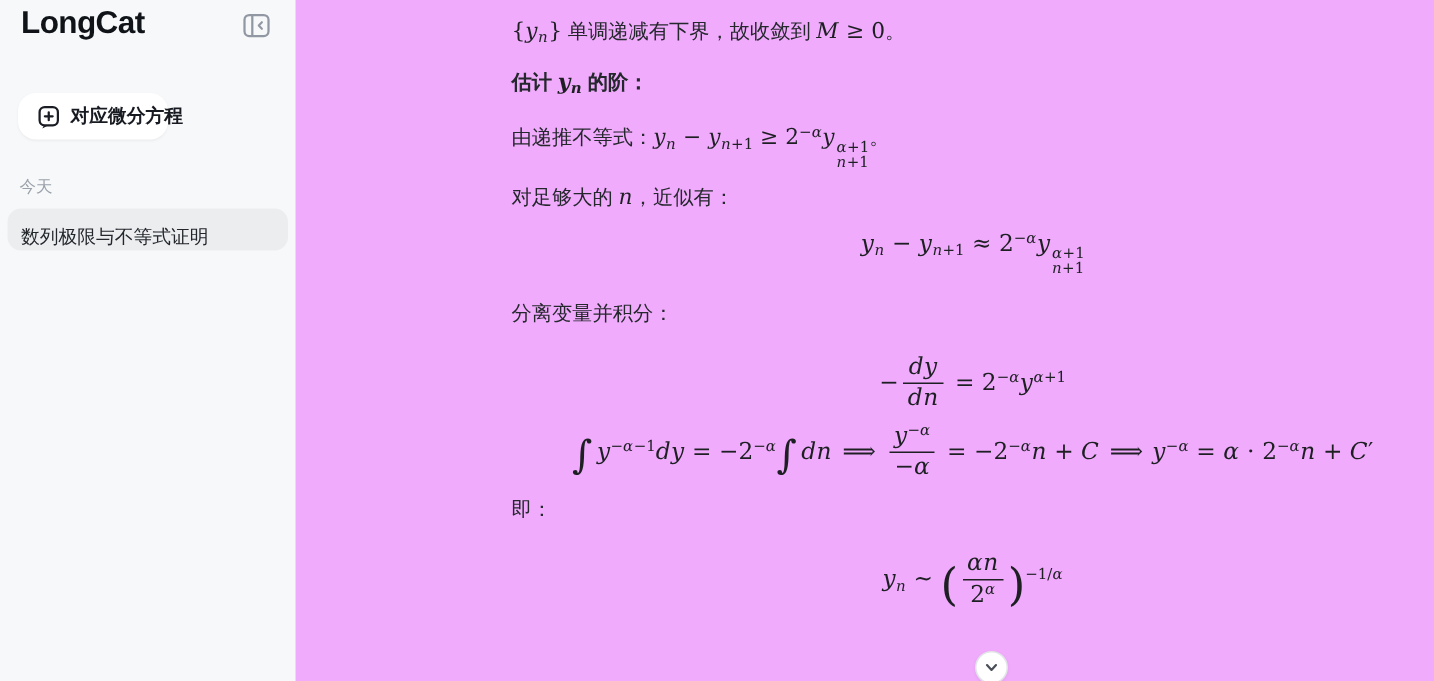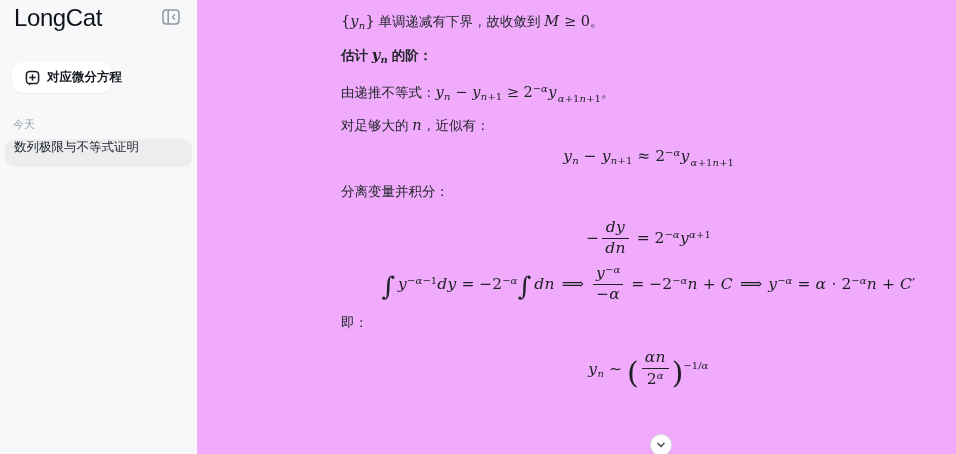--- a/index.html
+++ b/index.html
@@ -1,29 +1,29 @@
 <!DOCTYPE html>
 <html><head>
 <meta charset="utf-8">
 <style>
   html,body{margin:0;padding:0;background:#fff;}
   .app{position:relative;width:956px;height:454px;overflow:hidden;background:#ffffff;
        font-family:"Liberation Sans","DejaVu Sans",sans-serif;-webkit-font-smoothing:antialiased;}
 
   
   .sidebar{position:absolute;left:0;top:0;bottom:0;width:197px;background:#f7f8f9;}
-  .logo{position:absolute;left:14px;top:4px;font-size:24px;font-weight:400;letter-spacing:-0.4px;color:#101419;}
+  .logo{position:absolute;left:14px;top:4px;font-size:21px;font-weight:700;letter-spacing:-0.4px;color:#101419;}
   .collapse-btn{position:absolute;left:159px;top:6px;width:24px;height:24px;border:none;background:transparent;padding:0;cursor:pointer;}
   .newchat-btn{position:absolute;left:12px;top:62px;width:100px;height:31px;background:#ffffff;border:none;
        border-radius:12px;box-shadow:0 1px 2px rgba(20,25,35,0.05);display:flex;align-items:center;gap:7px;
        padding:0 0 0 13px;cursor:pointer;font-family:inherit;}
   .newchat-label{font-size:12.5px;font-weight:700;color:#171a20;white-space:nowrap;}
   .section-label{position:absolute;left:13px;top:117px;font-size:11px;color:#9ba1aa;}
   .convo-item{position:absolute;left:5px;top:139px;width:187px;height:28px;background:#ebedef;border-radius:9px;
-       display:flex;align-items:flex-start;padding:0 9px;box-sizing:border-box;cursor:pointer;}
+       display:flex;align-items:flex-end;padding:0 9px;box-sizing:border-box;cursor:pointer;}
   .convo-title{font-size:12.5px;color:#23262b;white-space:nowrap;overflow:hidden;text-overflow:ellipsis;}
 
   
   .main{position:absolute;left:197px;top:0;right:0;bottom:0;background:#f0abfc;}
   #content{position:absolute;left:144px;top:0;width:615px;padding-top:11px;color:#24272c;}
 
   .p,.pb{font-size:13.5px;line-height:20px;color:#24272c;}
   .pb{font-weight:700;}
   .formula{display:flex;justify-content:center;align-items:flex-end;font-size:15.5px;color:#1d1f23;}
 
@@ -41,21 +41,21 @@
   #content > :nth-child(12){margin-top:13px;height:40px;}
   #content > :nth-child(13){margin-top:8px;}
 
   
   .mx{font-family:"DejaVu Serif","Liberation Serif",serif;font-style:normal;font-size:14.5px;color:#1d1f23;}
   .formula .mx{font-size:15.5px;}
   .mx i{font-style:italic;letter-spacing:0.3px;}
   .mx sub,.mx sup{font-size:10px;letter-spacing:0;}
   .mx sup{vertical-align:5px;}
   .mx sub{vertical-align:-3px;}
-  .ss{display:inline-flex;font-size:10px;line-height:10px;vertical-align:-5px;margin-left:1px;text-align:left;}
+  .ss{display:inline-flex;flex-direction:column;font-size:10px;line-height:10px;vertical-align:-5px;margin-left:1px;text-align:left;}
   .sst,.ssb{display:block;height:10px;}
   .frac{display:inline-block;text-align:center;vertical-align:-10px;line-height:1.15;margin:0 3px;}
   .num{display:block;padding:0 3px 1px;}
   .den{display:block;border-top:1px solid #1d1f23;padding:1px 3px 0;}
   .int{font-size:26px;font-style:normal;vertical-align:-6px;margin-right:3px;line-height:0;}
   .imp{margin:0 7px;letter-spacing:-1px;}
   .bp{font-size:30px;font-weight:400;vertical-align:-9px;line-height:0;}
   .psup{font-size:10.5px;vertical-align:12px;}
 
   

